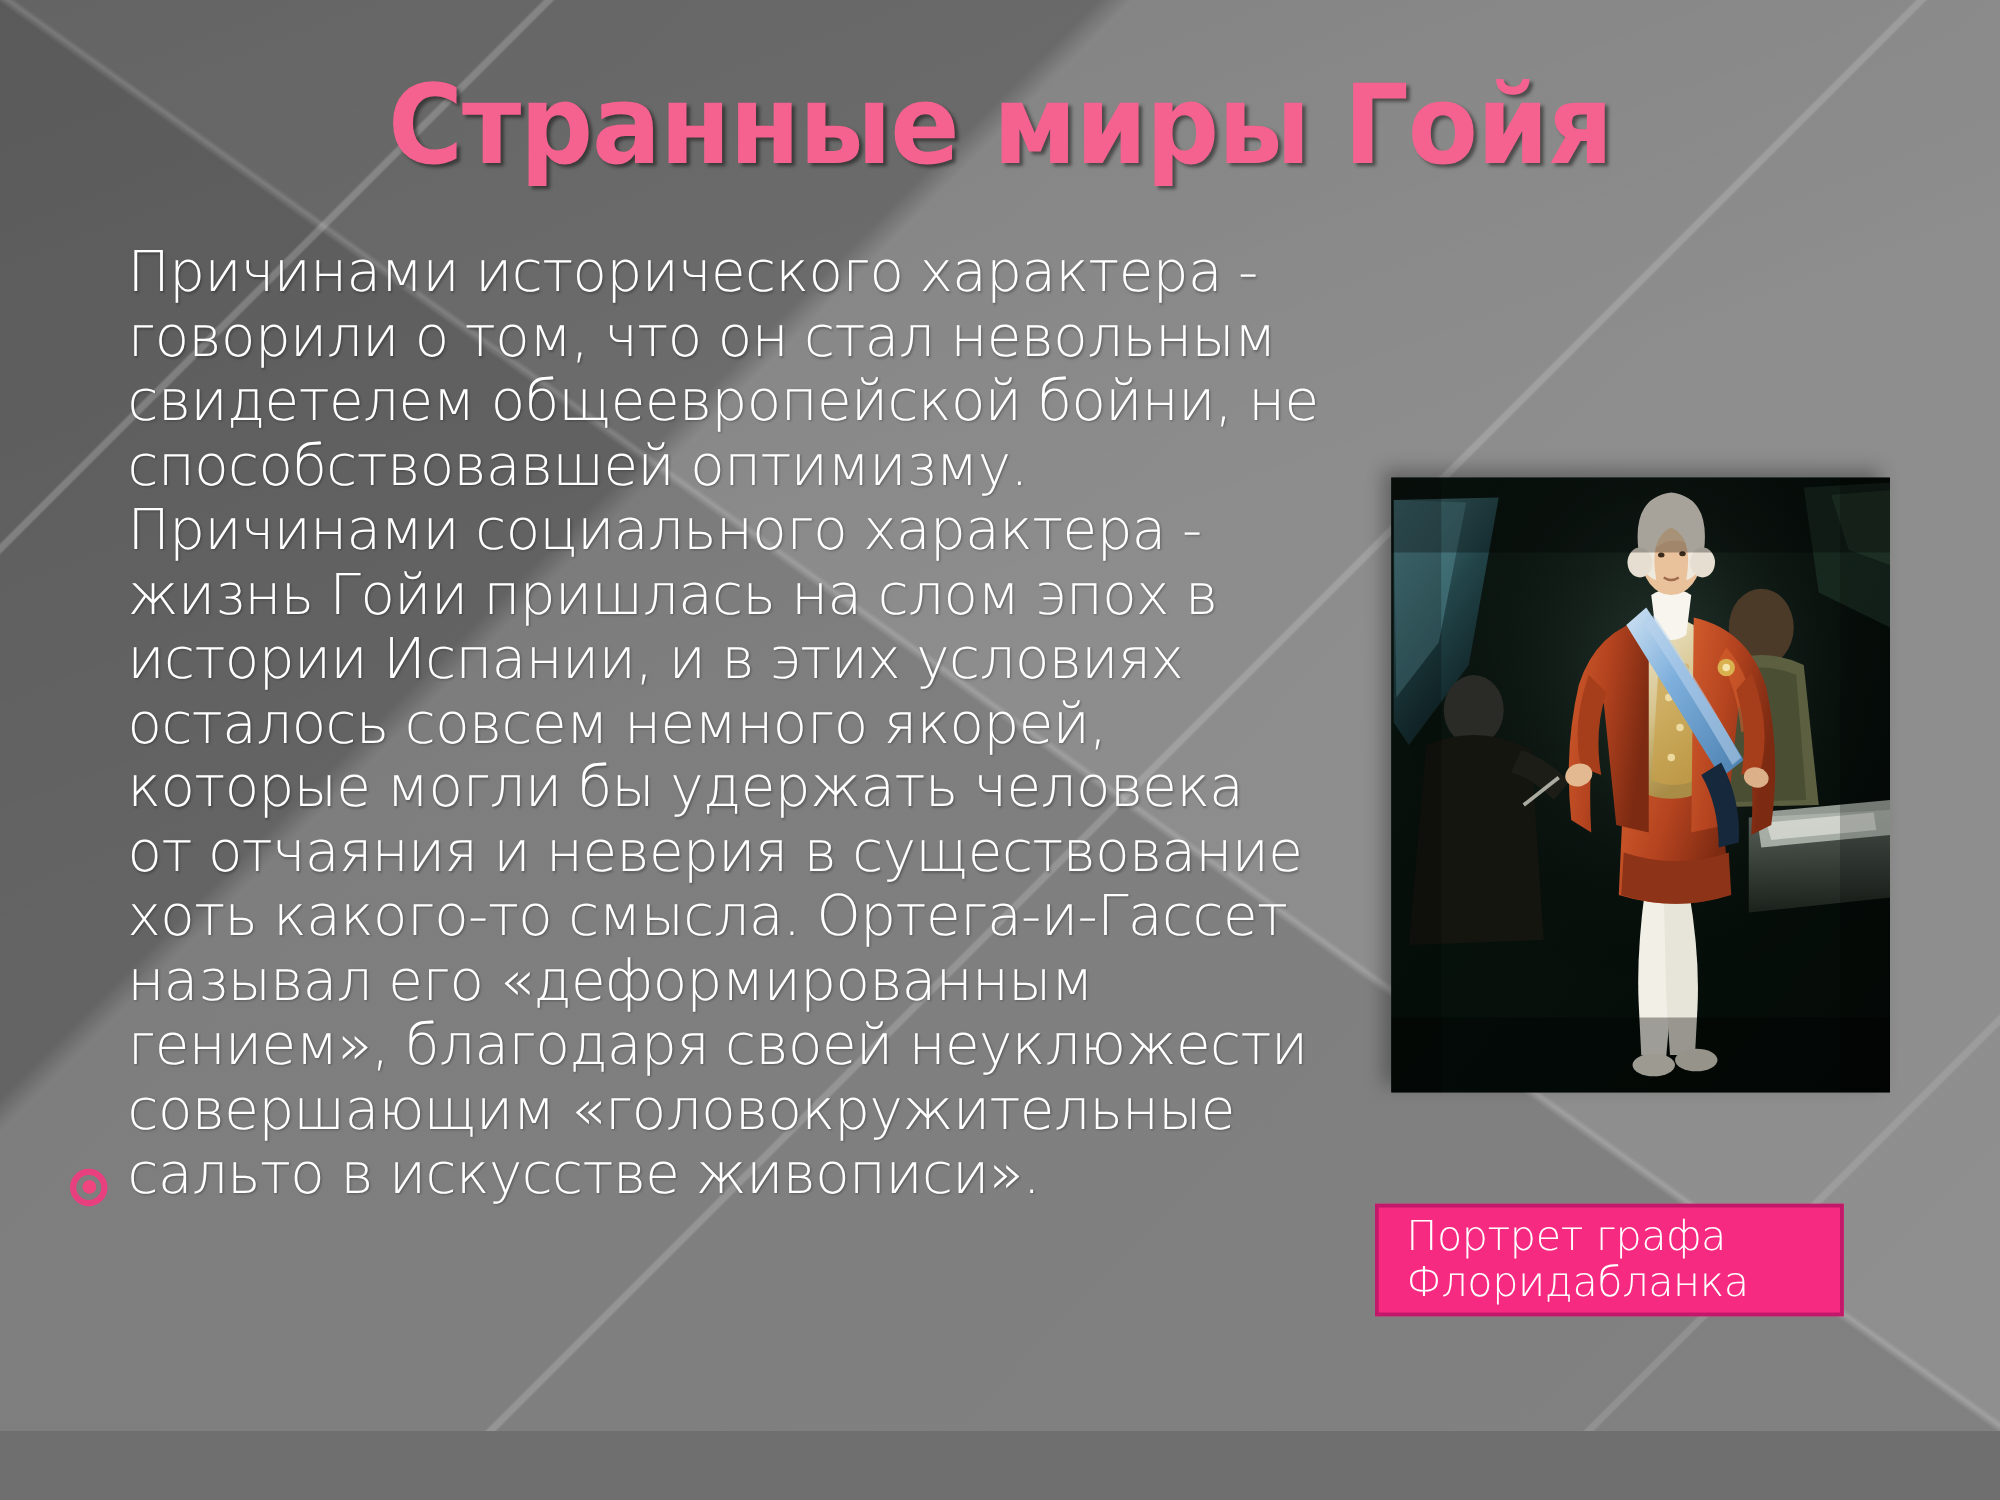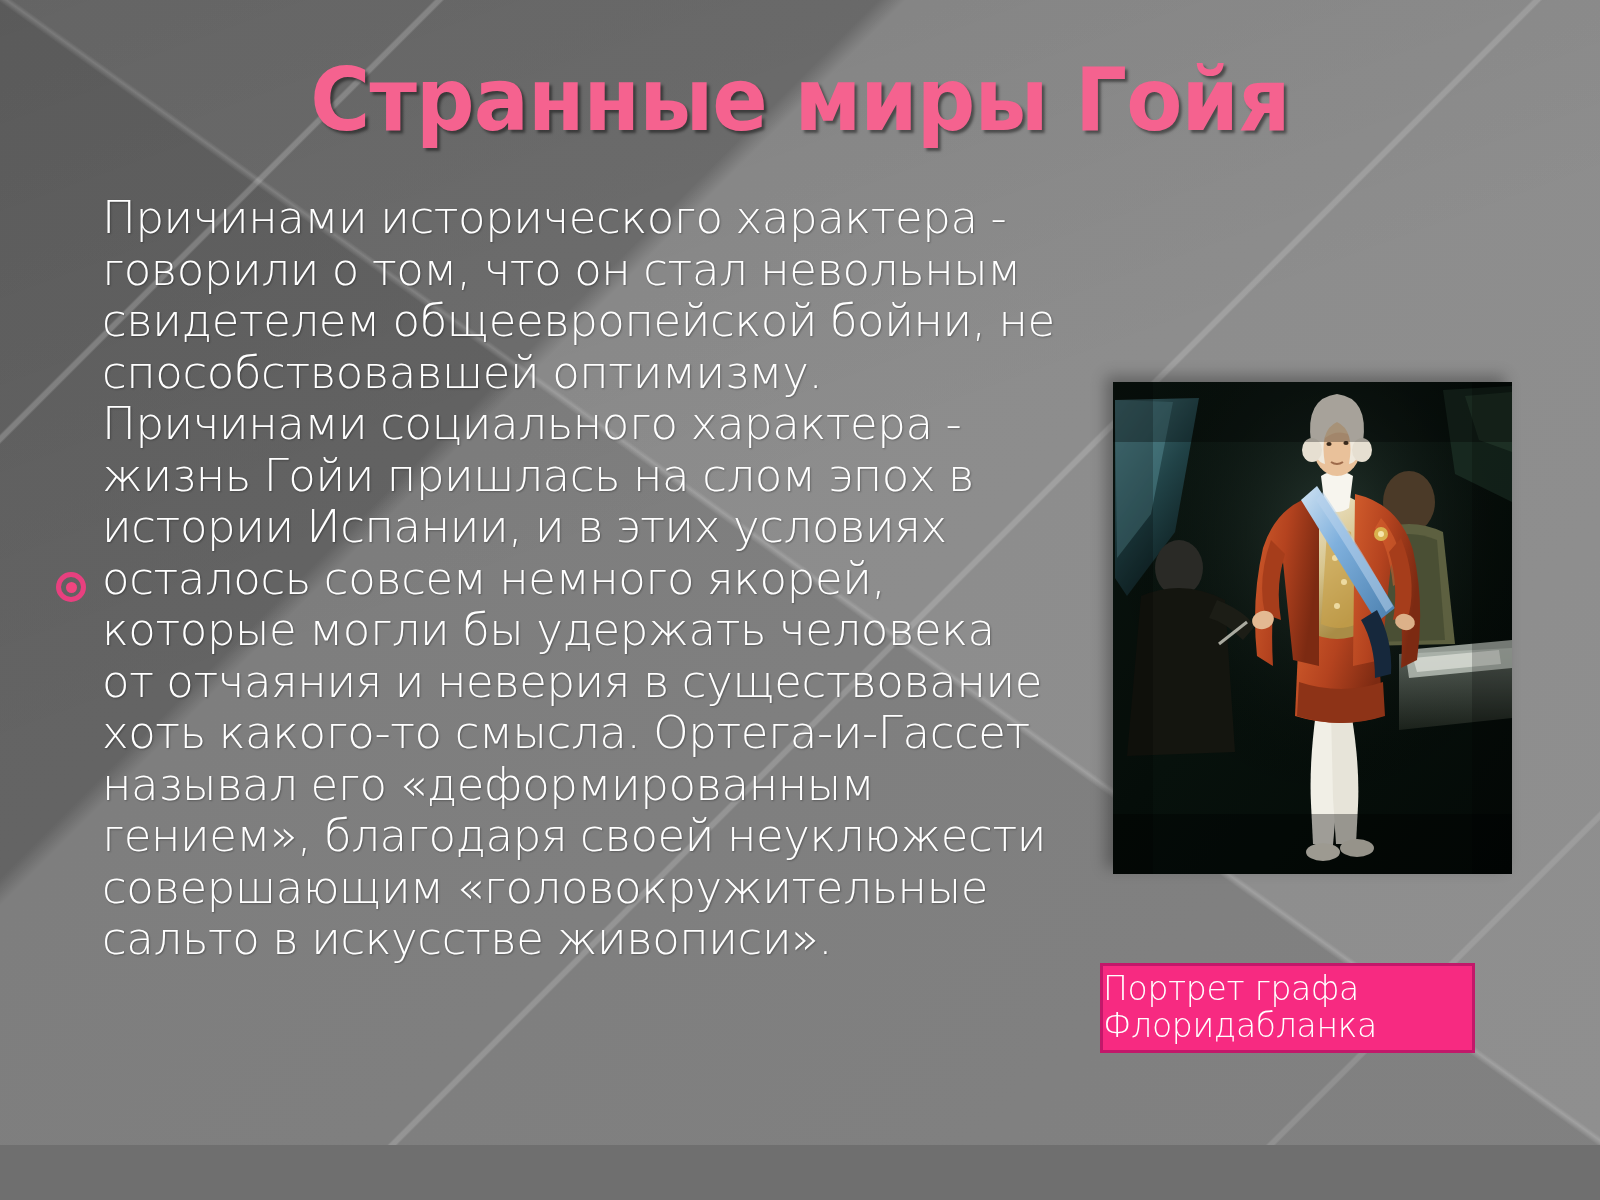--- a/index.html
+++ b/index.html
@@ -76,21 +76,21 @@
     white-space: nowrap;
   }
 
   
   #body-block {
     position: absolute;
     left: 56px;
     top: 192px;
     width: 1000px;
     display: flex;
-    align-items: center;
+    align-items: flex-end;
   }
 
   #bullet-icon {
     flex: 0 0 auto;
     width: 30px;
     height: 30px;
     margin-top: 18px;
     margin-right: 16px;
     border-radius: 50%;
     border: 5px solid #e8407f;
@@ -141,20 +141,21 @@
     left: 1100px;
     top: 963px;
     width: 375px;
     height: 90px;
     background: #f72a81;
     border: 3px solid #c2186a;
     box-sizing: border-box;
     display: flex;
     align-items: center;
     justify-content: flex-start;
+    padding-left: 22px;
   }
   #caption-text {
     color: #ffffff;
     font-family: "DejaVu Sans", sans-serif;
     font-weight: 300;
     font-size: 33px;
     line-height: 1.12;
     letter-spacing: -0.3px;
     white-space: pre-line;
   }

